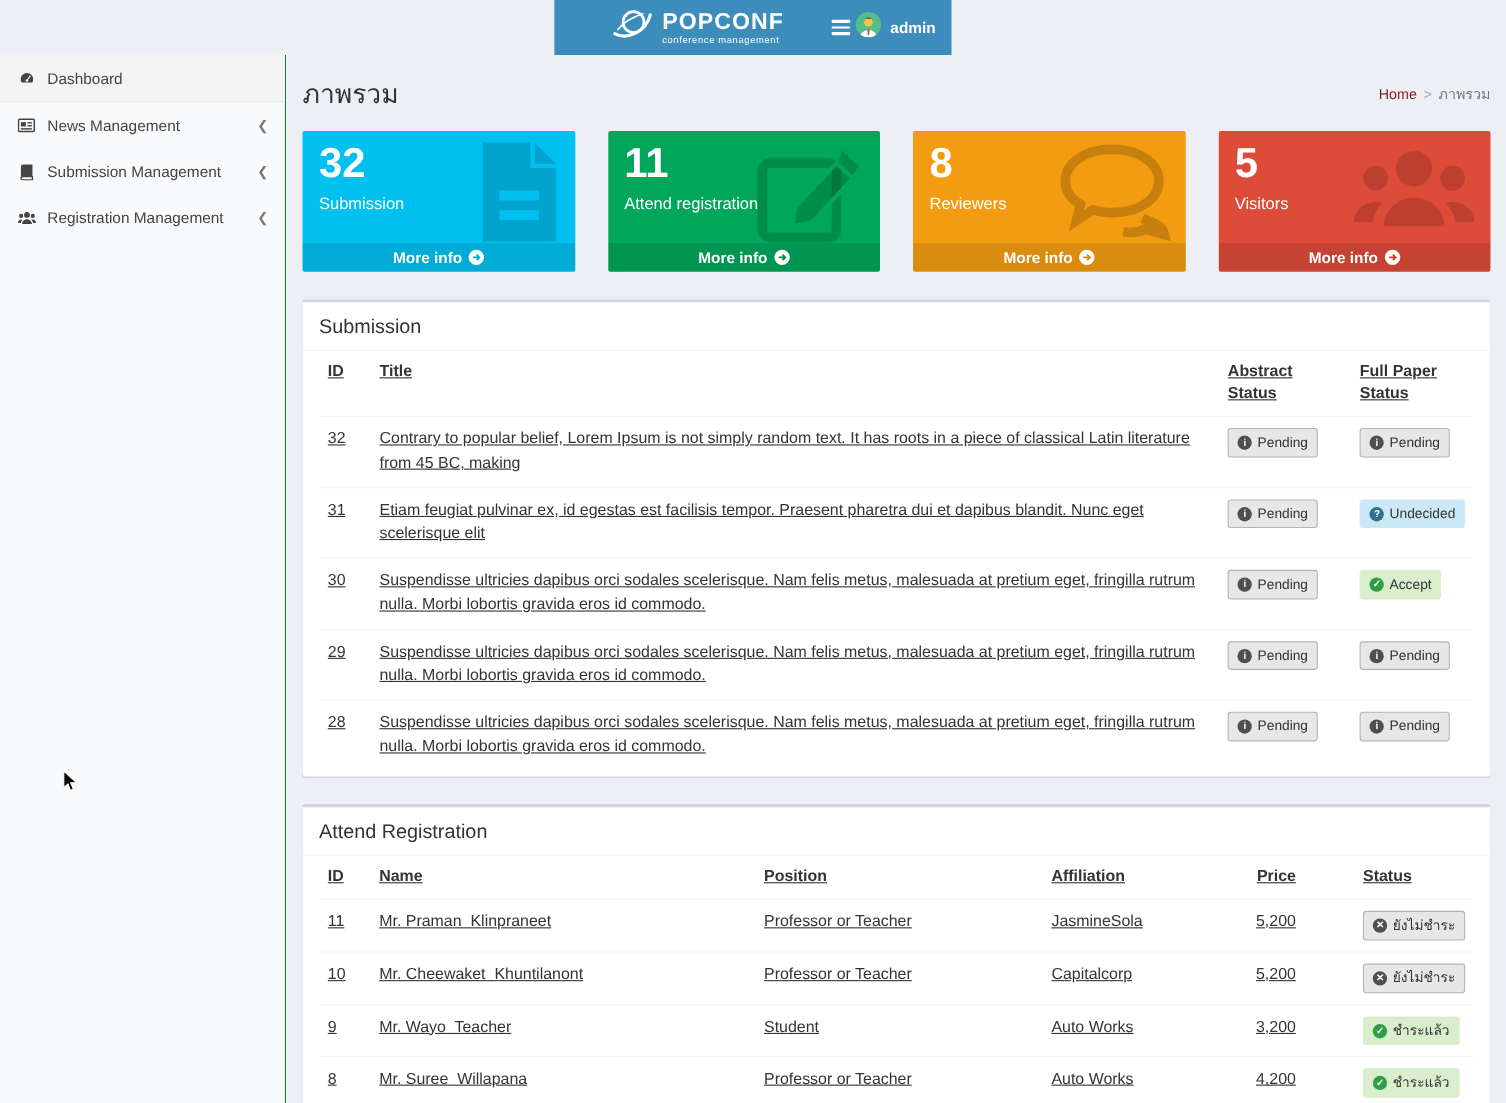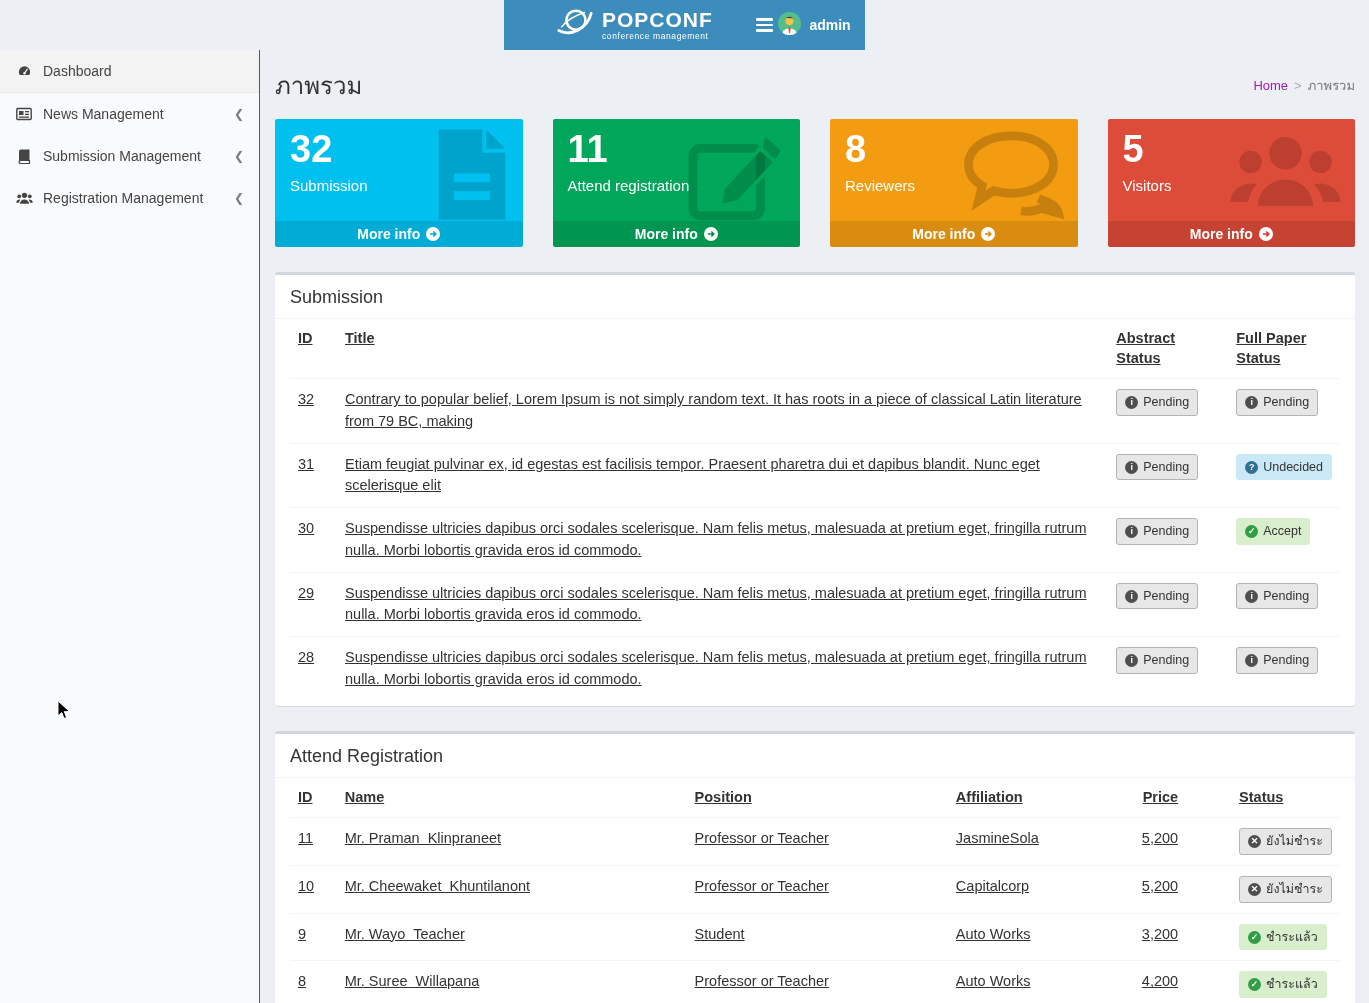--- a/index.html
+++ b/index.html
@@ -34,21 +34,21 @@
   .s-icon { width:18px; display:inline-flex; justify-content:center; }
   .chevron { margin-left:auto; color:#7a7a7a; font-size:12px; line-height:1; }
 
   .content-col { flex:1; display:flex; flex-direction:column; min-width:0; }
   .content { flex:1; padding:8px 14px 0 15px; }
 
   
   .content-header { display:flex; align-items:center; justify-content:space-between; padding:8px 0 14px 0; }
   .page-title { font-size:24px; font-weight:normal; margin:0; color:#333; }
   .breadcrumb { font-size:13px; color:#999; }
-  .breadcrumb a { color:#a21caf; text-decoration:none; cursor:pointer; }
+  .breadcrumb a { color:#7f1d1d; text-decoration:none; cursor:pointer; }
   .breadcrumb .sep { margin:0 6px; color:#aaa; }
   .breadcrumb .current { color:#777; }
 
   
   .small-boxes { display:grid; grid-template-columns:repeat(4,1fr); gap:30px; margin-bottom:25px; }
   .small-box { position:relative; border-radius:2px; color:#fff; display:flex; flex-direction:column; height:128px; overflow:hidden; }
   .sb-aqua  { --c:#00c0ef; --cd:#00acd6; background:var(--c); }
   .sb-green { --c:#00a65a; --cd:#008d4c; background:var(--c); }
   .sb-orange{ --c:#f39c12; --cd:#db8b0b; background:var(--c); }
   .sb-red   { --c:#dd4b39; --cd:#d33724; background:var(--c); }
@@ -326,21 +326,21 @@
                 <tr>
                   <th>ID</th>
                   <th>Title</th>
                   <th>Abstract Status</th>
                   <th>Full Paper Status</th>
                 </tr>
               </thead>
               <tbody>
                 <tr>
                   <td>32</td>
-                  <td>Contrary to popular belief, Lorem Ipsum is not simply random text. It has roots in a piece of classical Latin literature from 79 BC, making</td>
+                  <td>Contrary to popular belief, Lorem Ipsum is not simply random text. It has roots in a piece of classical Latin literature from 45 BC, making</td>
                   <td><span class="badge badge-gray">
                         <span class="cicle ic-dark">i</span>
                         <span>Pending</span>
                       </span></td>
                   <td><span class="badge badge-gray">
                         <span class="cicle ic-dark">i</span>
                         <span>Pending</span>
                       </span></td>
                 </tr>
                 <tr>

